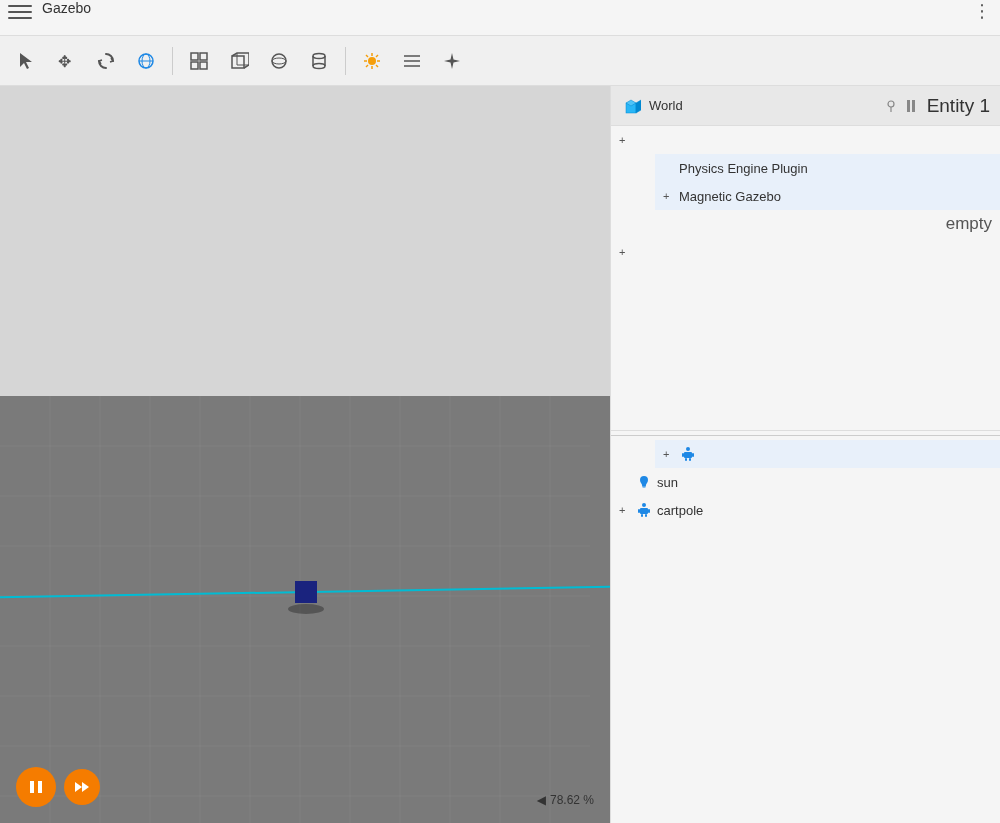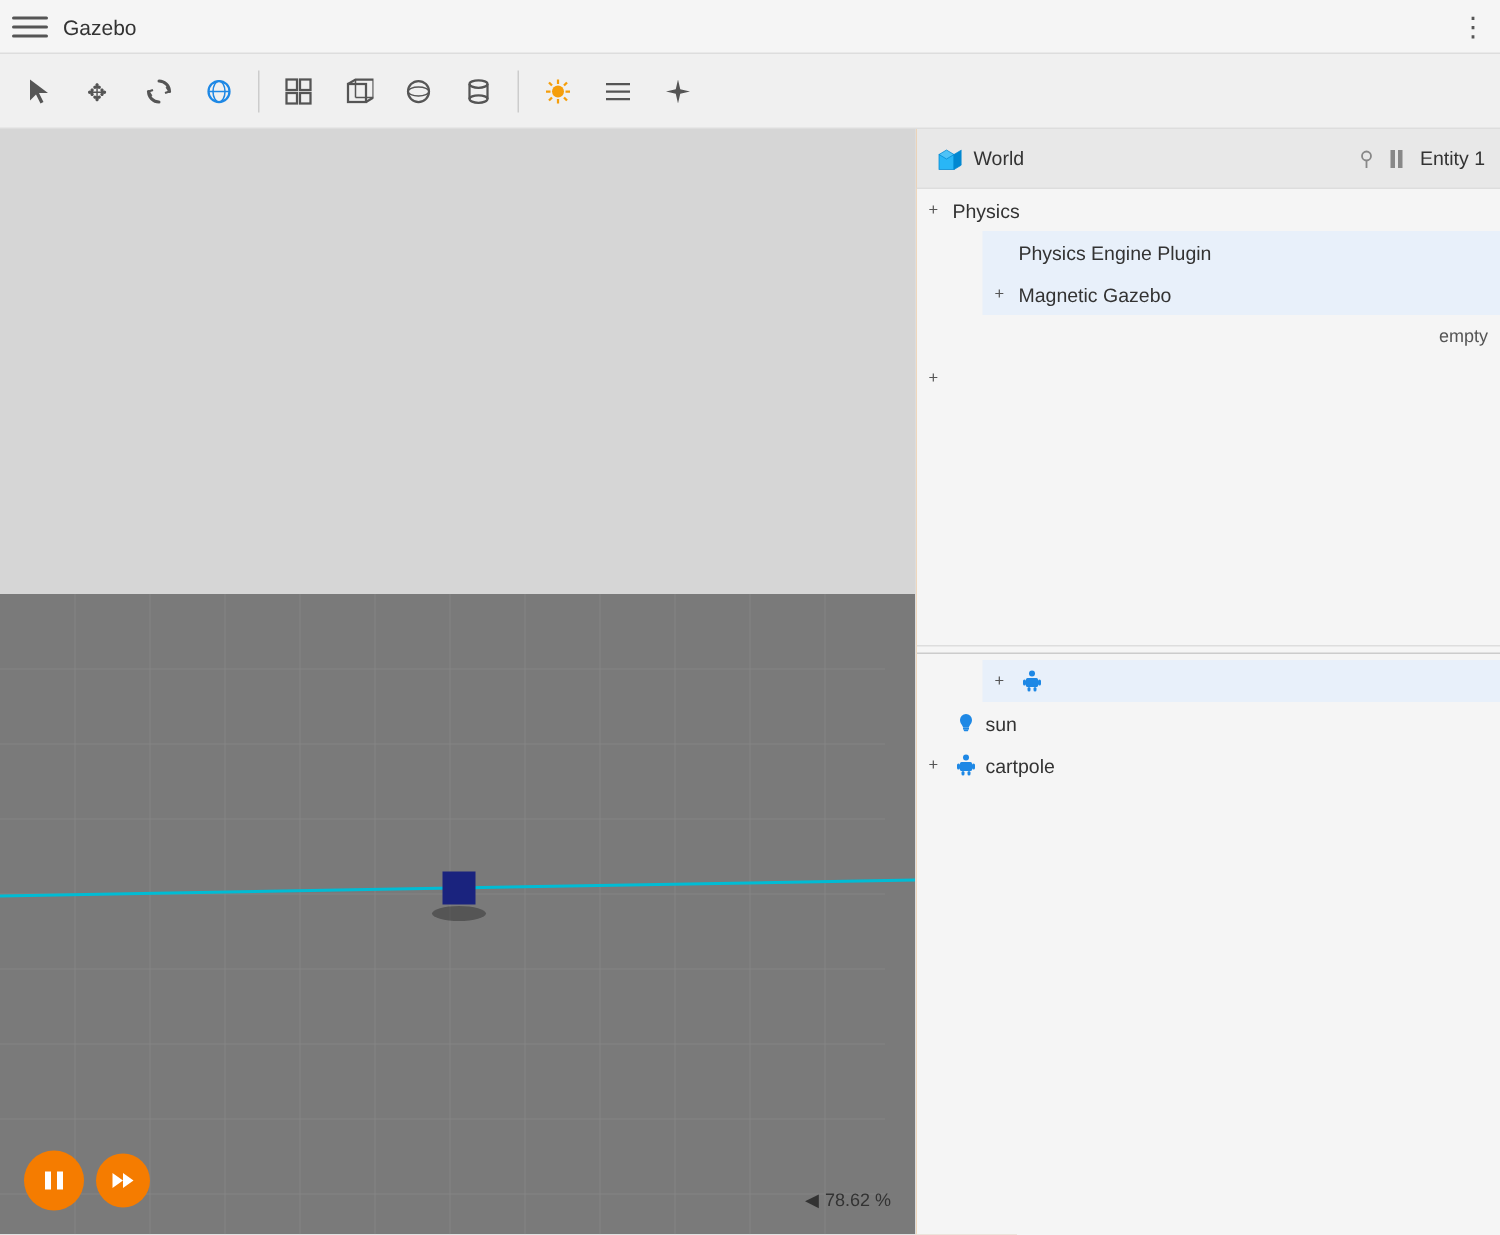--- a/index.html
+++ b/index.html
@@ -3,21 +3,20 @@
   <meta charset="utf-8">
   <style>
     * { margin: 0; padding: 0; box-sizing: border-box; }
     body { width: 1000px; height: 823px; background: #e8e8e8; font-family: 'Segoe UI', Arial, sans-serif; font-size: 13px; overflow: hidden; display: flex; flex-direction: column; }
 
     
     .titlebar {
       height: 36px;
       background: #f5f5f5;
       display: flex;
-      align-items: center;
       border-bottom: 1px solid #ddd;
       padding: 0 8px;
       flex-shrink: 0;
     }
     .titlebar-menu-icon {
       width: 24px; height: 24px;
       display: flex; flex-direction: column; justify-content: center; gap: 4px;
       cursor: pointer; margin-right: 10px;
     }
     .titlebar-menu-icon span {
@@ -146,42 +145,42 @@
       align-items: center;
       gap: 4px;
       color: #333;
       font-size: 12px;
     }
     .zoom-arrow { font-size: 12px; }
 
     
     .right-panel {
       width: 390px;
-      background: #fdba74;
+      background: #f0abfc;
       border-left: 1px solid #ddd;
       display: flex;
       flex-direction: column;
       overflow: hidden;
       flex-shrink: 0;
     }
 
     
     .world-header {
       height: 40px;
       background: #e8e8e8;
       display: flex;
       align-items: center;
       padding: 0 10px;
       border-bottom: 1px solid #ddd;
       gap: 8px;
     }
     .world-title { font-weight: 500; color: #333; flex: 1; }
     .world-pause-icon { color: #888; font-size: 16px; margin-right: 4px; display: flex; gap: 2px; }
     .world-pause-bar { width: 3px; height: 12px; background: #888; }
-    .entity-label { color: #333; font-size: 13px; }
+    .entity-label { color: #333; font-size: 19px; }
 
     
     .tree-panel {
       flex: 1;
       overflow-y: auto;
       background: #f5f5f5;
     }
 
     .tree-item {
       display: flex;
@@ -190,21 +189,21 @@
       padding: 0 8px;
       cursor: pointer;
       color: #333;
       border-bottom: none;
     }
     .tree-item.highlighted { background: #e8f0fa; margin-left: 44px; }
 
     .tree-indent { width: 16px; flex-shrink: 0; }
     .tree-expand { width: 14px; color: #555; font-size: 11px; flex-shrink: 0; margin-right: 2px; cursor: pointer; }
     .tree-label { flex: 1; }
-    .tree-value { color: #555; font-size: 12px; margin-left: auto; }
+    .tree-value { color: #555; font-size: 17px; margin-left: auto; }
 
     
     .tree-separator {
       height: 1px;
       background: #ddd;
       margin: 4px 0;
     }
 
     
     .entities-section {
@@ -421,21 +420,20 @@
         <div class="world-pause-bar"></div>
         <div class="world-pause-bar"></div>
       </div>
       <span class="entity-label">Entity 1</span>
     </div>
 
     <div class="tree-panel">
 
       <div class="tree-item">
         <span class="tree-expand">+</span>
-        <span class="tree-label">Physics</span>
       </div>
 
       <div class="tree-item highlighted">
         <span class="tree-indent"></span>
         <span class="tree-label">Physics Engine Plugin</span>
       </div>
 
 
       <div class="tree-item highlighted">
         <span class="tree-expand">+</span>

